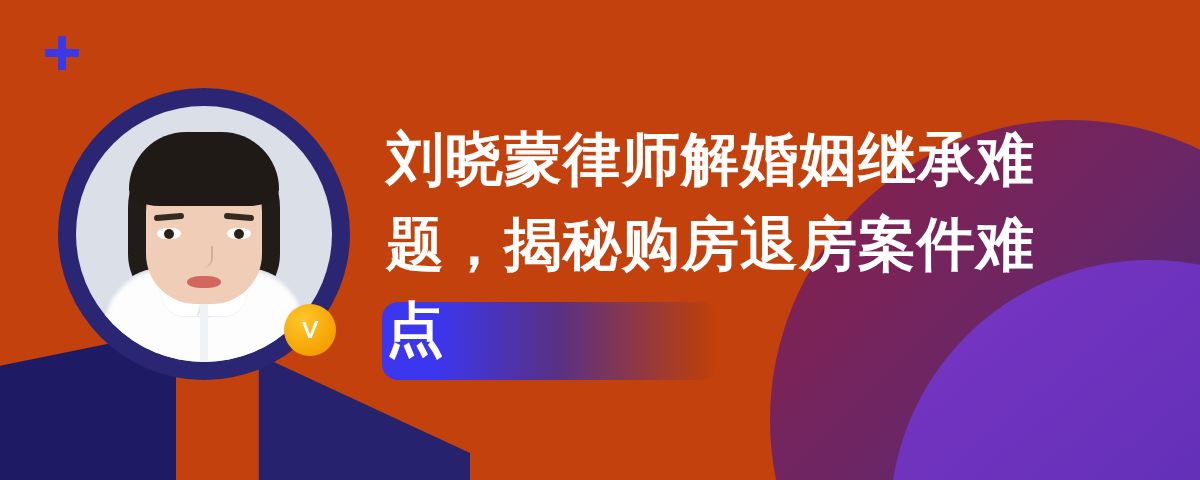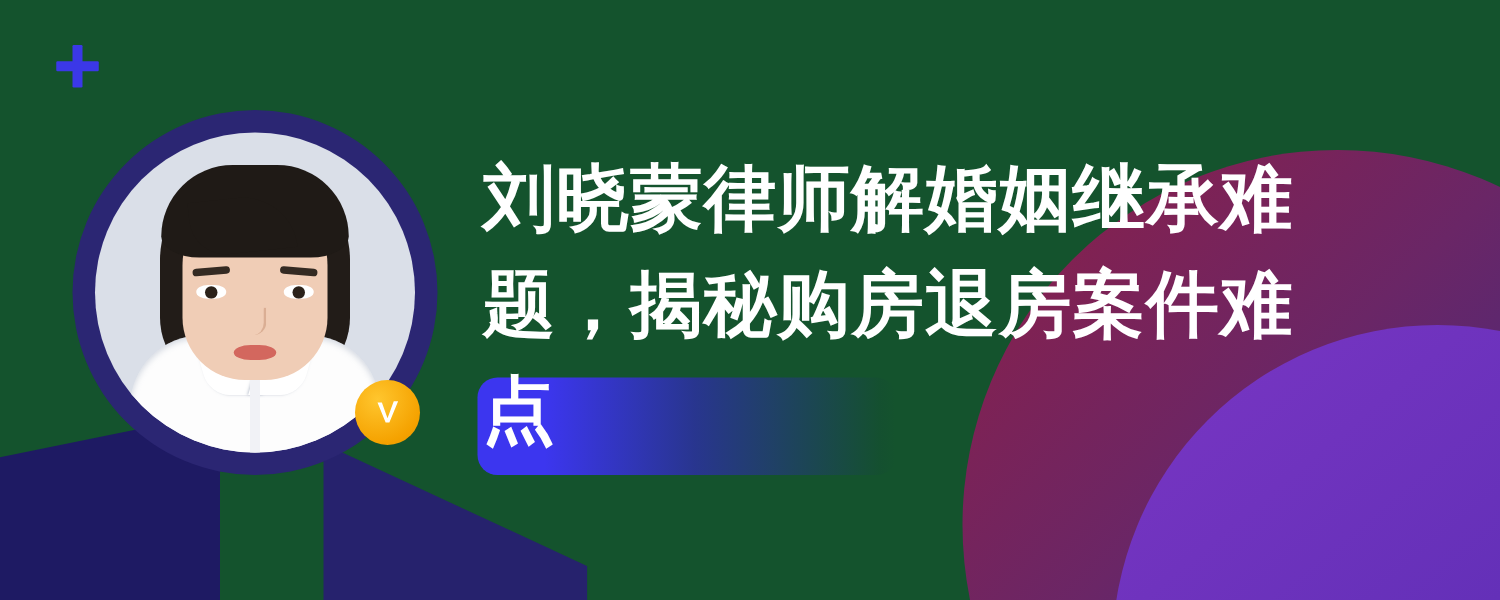--- a/index.html
+++ b/index.html
@@ -5,21 +5,21 @@
   html, body {
     margin: 0;
     padding: 0;
     background: #0e0b3d;
   }
   #banner {
     position: relative;
     width: 1200px;
     height: 480px;
     overflow: hidden;
-    background: #14532d;
+    background: #c2410c;
     font-family: "Liberation Sans", "DejaVu Sans", sans-serif;
   }
 
   
   .bg-layer {
     position: absolute;
     inset: 0;
     overflow: hidden;
   }
   .poly-left {

